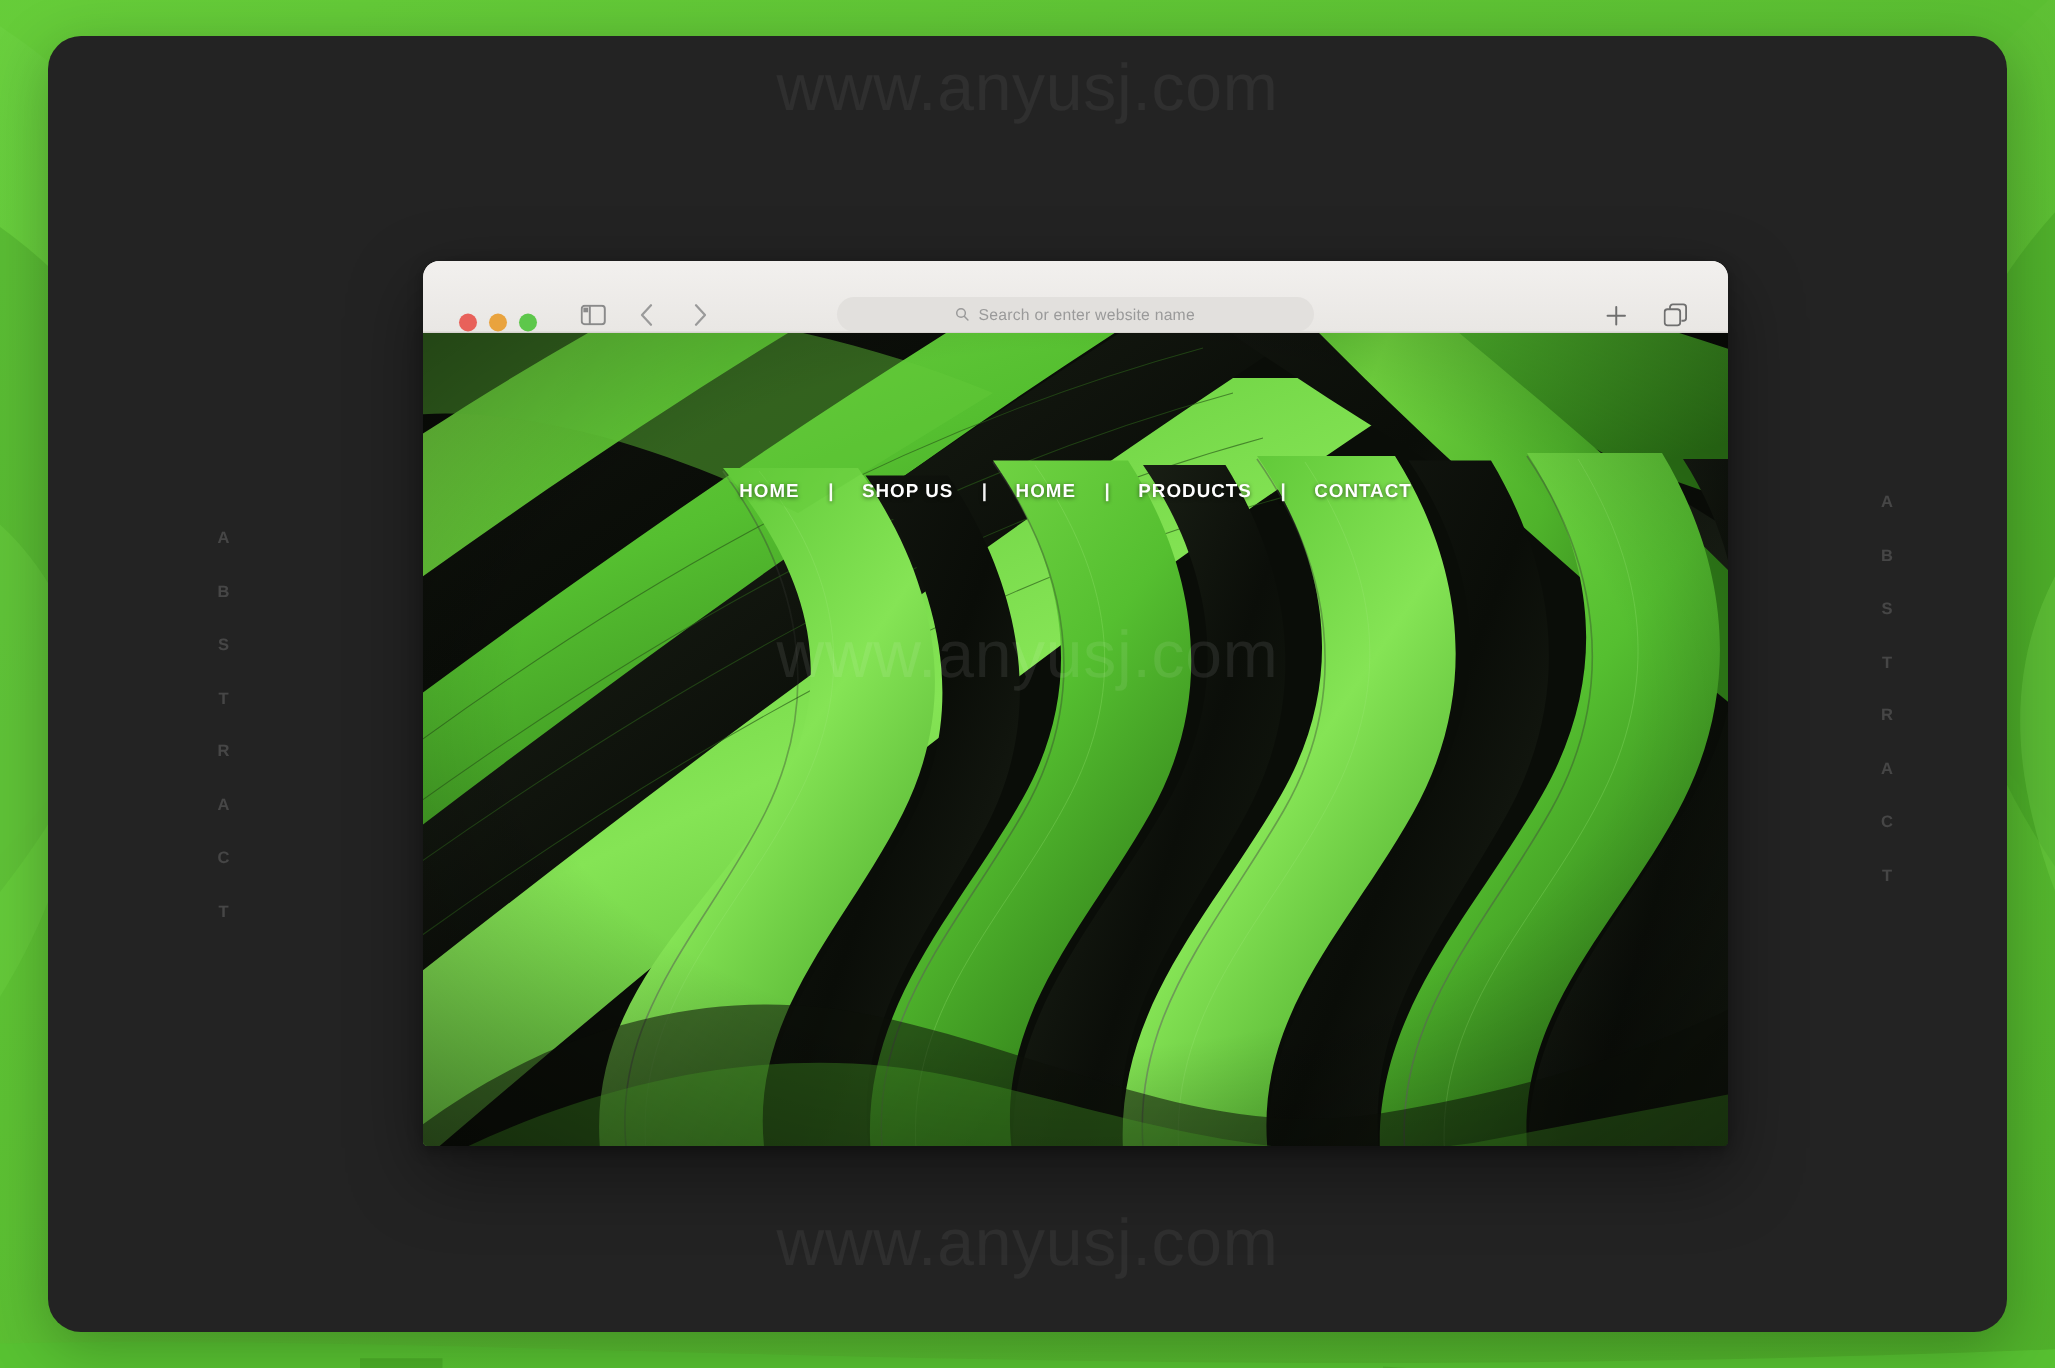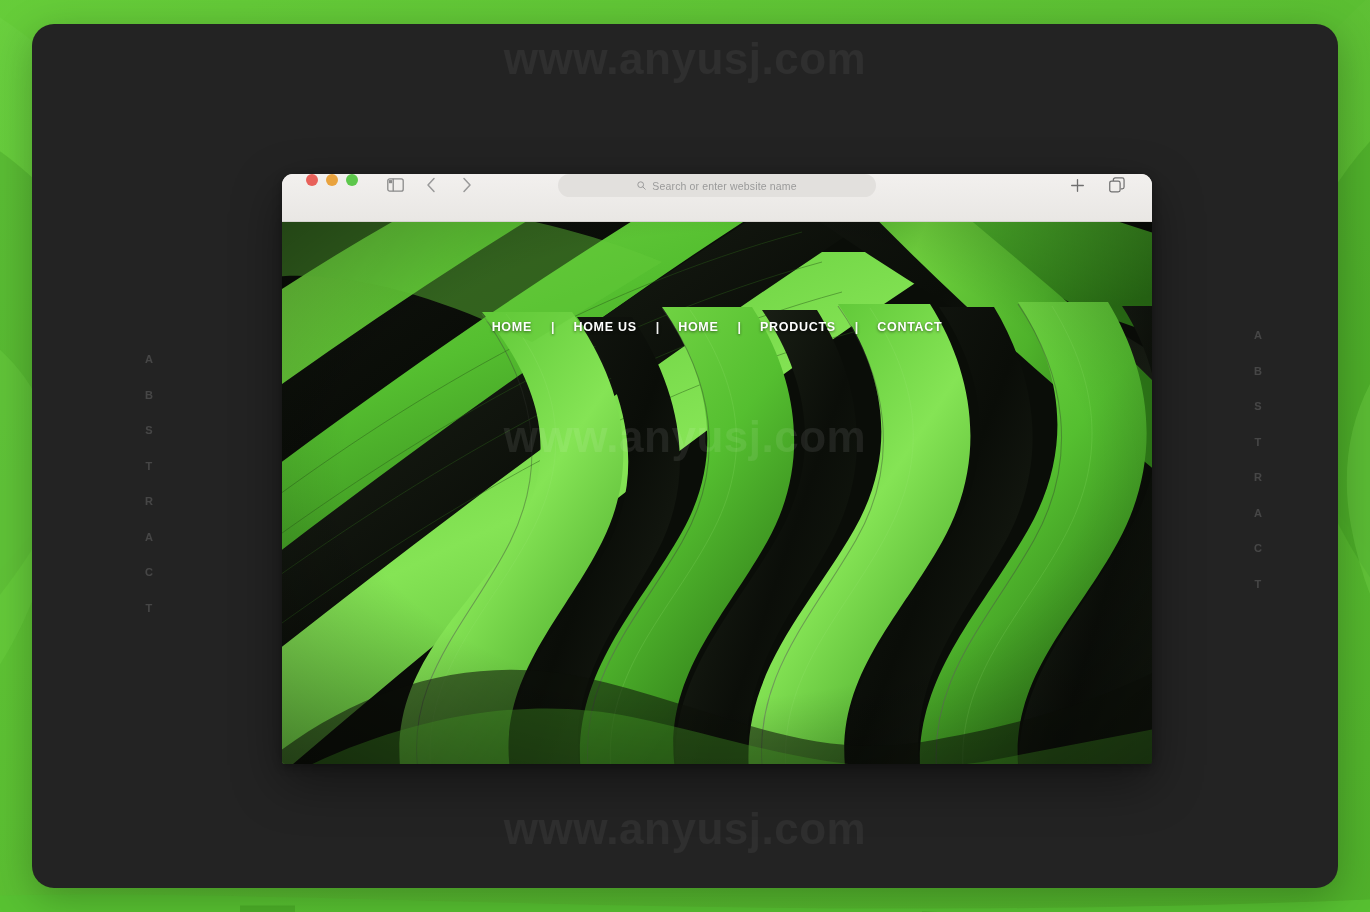--- a/index.html
+++ b/index.html
@@ -40,21 +40,21 @@
     box-shadow: 0 10px 40px rgba(0,0,0,0.25);
   }
 
   
   .watermark {
     position: absolute;
     left: 0;
     width: 100%;
     text-align: center;
     font-size: 44px;
-    font-weight: bold;
+    font-weight: normal;
     letter-spacing: 0.5px;
     color: rgba(255,255,255,0.055);
     user-select: none;
     white-space: nowrap;
     pointer-events: none;
   }
   .watermark-top { top: 10px; }
   .watermark-mid { top: 388px; color: rgba(255,255,255,0.085); z-index: 40; }
   .watermark-bottom { top: 780px; }
 
@@ -91,21 +91,21 @@
     background: #eceae7;
     box-shadow: 0 18px 50px rgba(0,0,0,0.42), 0 3px 10px rgba(0,0,0,0.30);
   }
 
   .toolbar {
     position: relative;
     height: 48px;
     background: linear-gradient(#f2f0ee, #e9e7e4);
     border-bottom: 1px solid #d6d3cf;
     display: flex;
-    align-items: flex-start;
+    align-items: flex-end;
     padding: 0 24px;
   }
 
   .traffic {
     display: flex;
     align-items: center;
     gap: 8px;
   }
   .dot {
     width: 12px; height: 12px;
@@ -411,21 +411,21 @@
           </g>
 
           <path d="M-40,0 C90,-40 260,-10 380,40 L250,120 C150,70 40,40 -40,60 Z" fill="#63c93a" opacity="0.45"></path>
 
           <rect x="0" y="0" width="870" height="542" fill="url(#vig)"></rect>
         </svg>
 
         <nav class="site-nav">
           <span class="nav-item">HOME</span>
           <span class="nav-sep">|</span>
-          <span class="nav-item">HOME US</span>
+          <span class="nav-item">SHOP US</span>
           <span class="nav-sep">|</span>
           <span class="nav-item">HOME</span>
           <span class="nav-sep">|</span>
           <span class="nav-item">PRODUCTS</span>
           <span class="nav-sep">|</span>
           <span class="nav-item">CONTACT</span>
         </nav>
       </div>
     </div>
 

